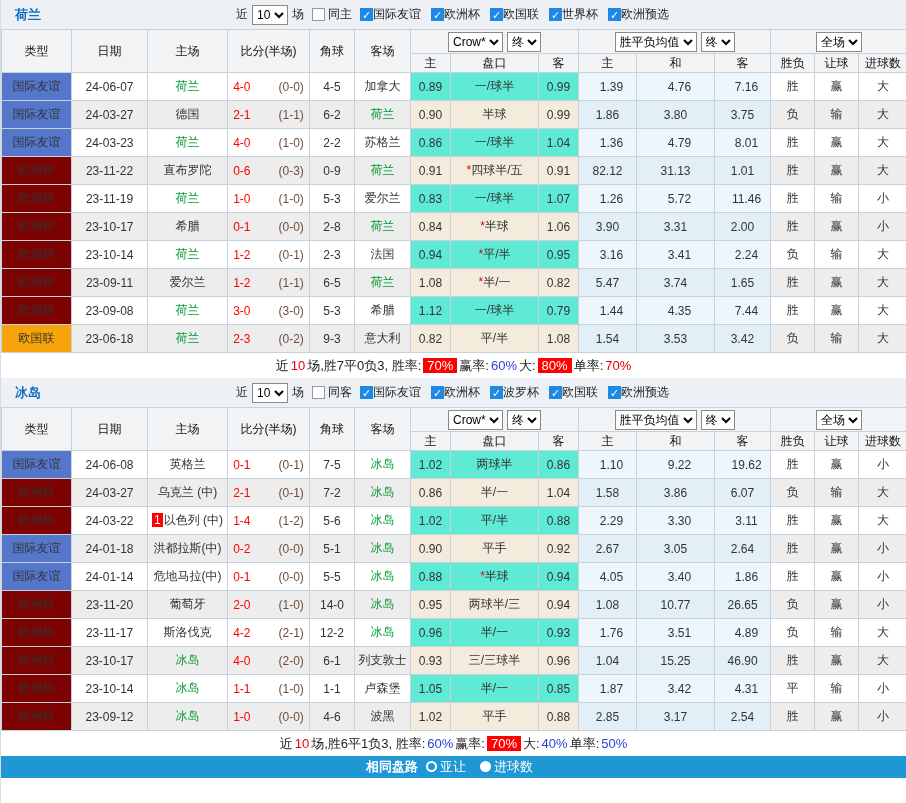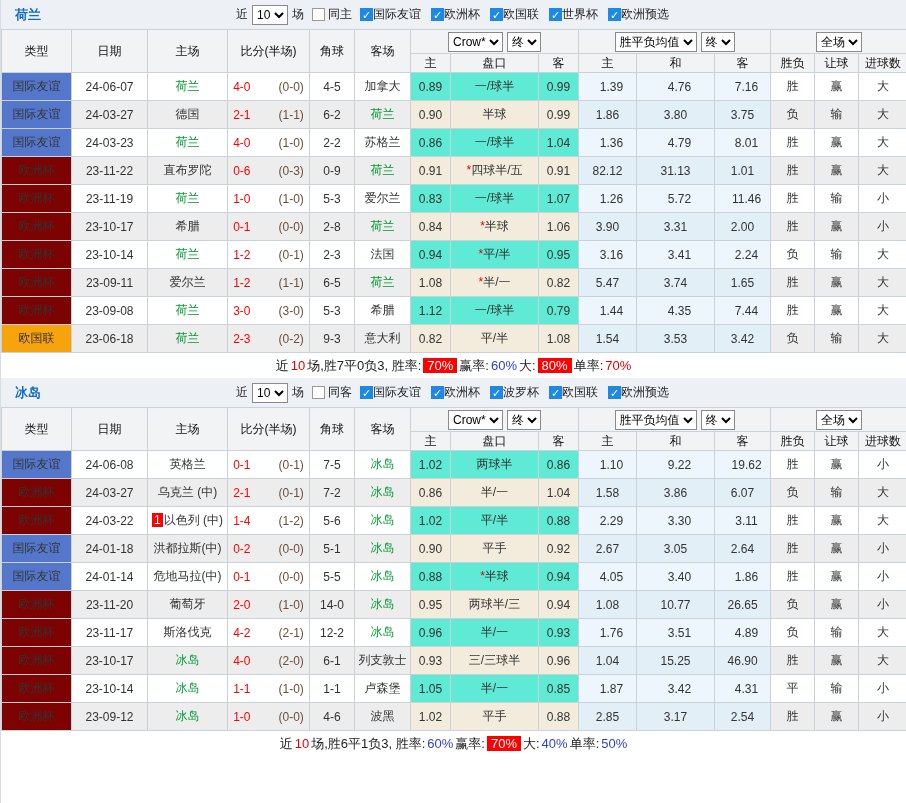--- a/index.html
+++ b/index.html
@@ -560,14 +560,18 @@
         <span class="s-blue">60%</span>
         <span class="">赢率:</span>
         <span class="s-badge">70%</span>
         <span class="">大:</span>
         <span class="s-blue">40%</span>
         <span class="">单率:</span>
         <span class="s-blue">50%</span>
       </div>
     </div>
 
+  <div class="bluebar" id="footerbar">
+    <span class="title">相同盘路</span>
+    <span id="footer-opts"><span class="radio off" style="margin-left:6px;"></span><span class="bar-lbl">亚让</span><span class="radio on" style="margin-left:6px;"></span><span class="bar-lbl">进球数</span></span>
+  </div>
 
 </div>
 
 </body></html>

